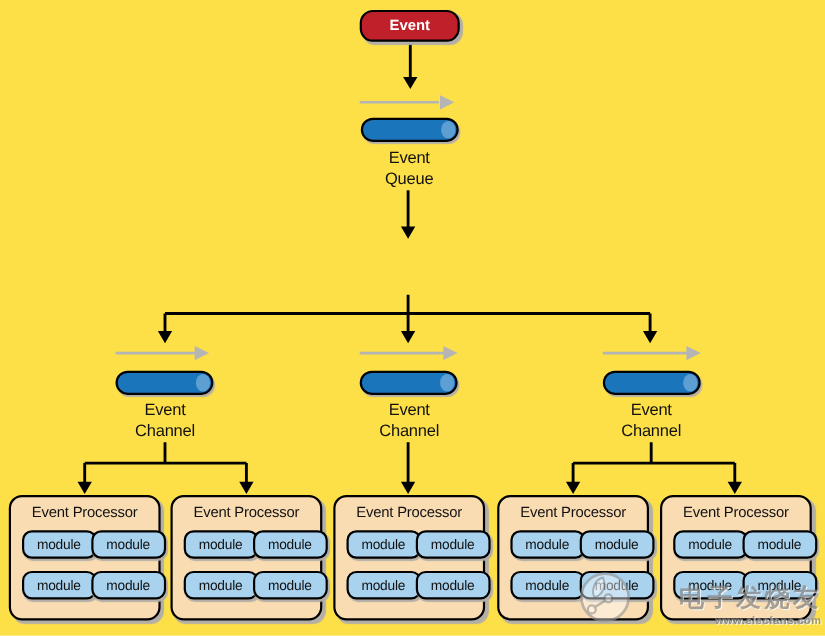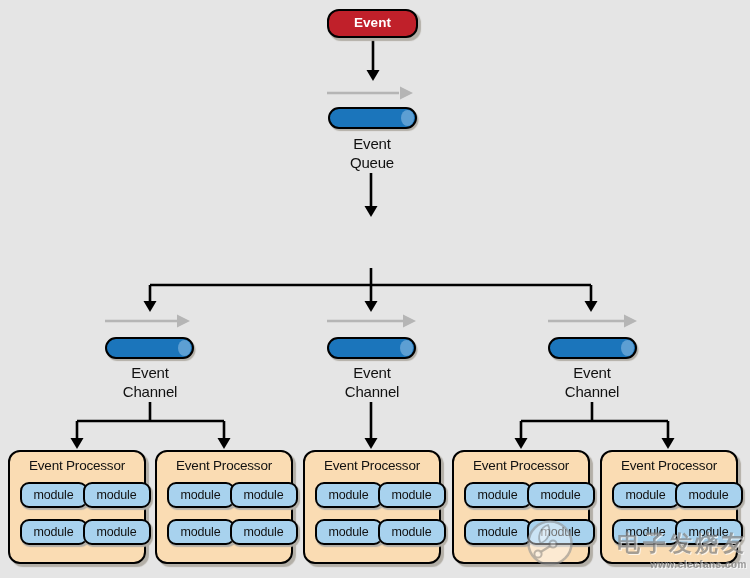--- a/index.html
+++ b/index.html
@@ -1,17 +1,17 @@
 <!DOCTYPE html>
 <html style="--event-red: #C0202A; --cylinder-blue: #1B75BB; --cylinder-cap: #5D9FD3; --box-tan: #FADCB3; --module-blue: #A8D2EE; --arrow-gray: #B5B5B5; --ink: #000000; --shadow: #B3AFA7;"><head>
 <meta charset="utf-8">
 <style>
   html,body { margin:0; padding:0; background:#ffffff; }
   #canvas {
-    position:relative; width:750px; height:578px; background:#e5e5e5;
+    position:relative; width:750px; height:578px; background:#fde047;
     font-family:"Liberation Sans", sans-serif; color:#111; overflow:hidden;
   }
   svg.wires { position:absolute; left:0; top:0; z-index:1; }
   .c  { stroke:var(--ink,#000); stroke-width:2.6; fill:none; }
   .ch { fill:var(--ink,#000); stroke:none; }
   .g  { stroke:var(--arrow-gray,#B5B5B5); stroke-width:2.4; fill:none; }
   .gh { fill:var(--arrow-gray,#B5B5B5); stroke:none; }
 
   .node { position:absolute; box-sizing:border-box; z-index:2; text-align:center; }
 

